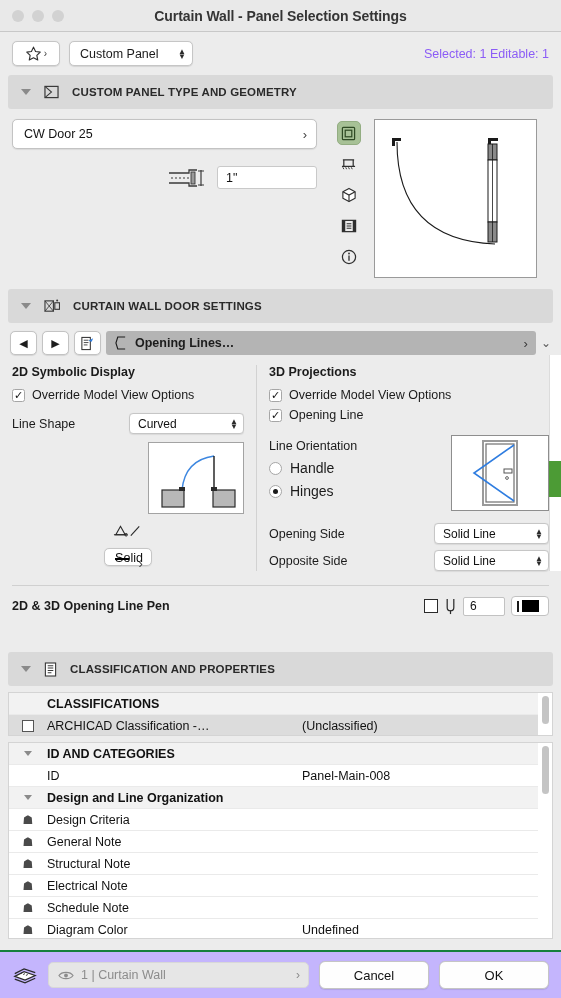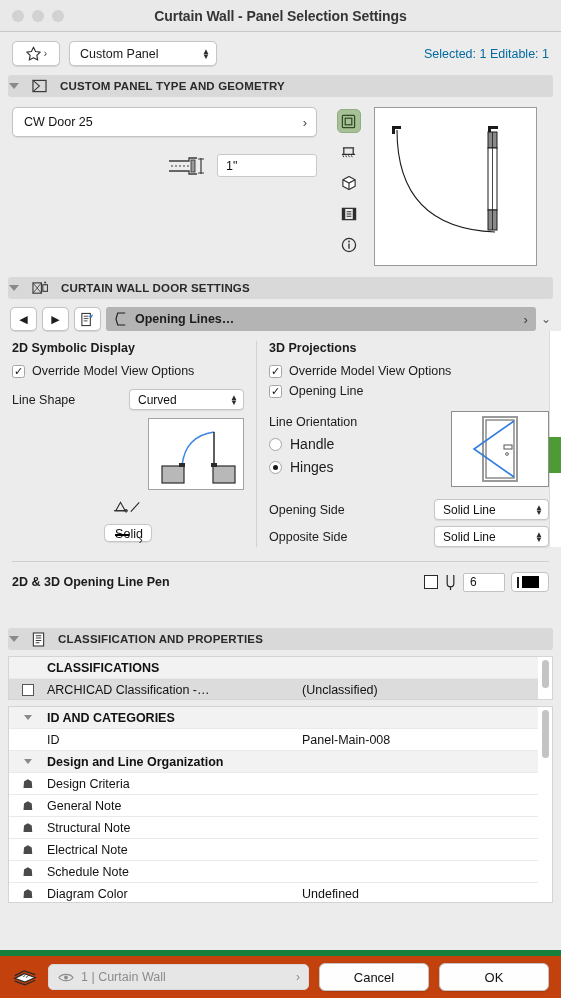--- a/index.html
+++ b/index.html
@@ -30,36 +30,36 @@
     height: 43px; flex: 0 0 43px; display: flex; align-items: center;
     padding: 0 12px; background: #ececec; gap: 9px;
   }
   .fav-btn {
     width: 48px; height: 25px; background: #fff; border: 1px solid #c6c6c6;
     border-radius: 5px; display: flex; align-items: center; justify-content: center; gap: 2px;
     box-shadow: 0 0.5px 1px rgba(0,0,0,.10);
   }
   .fav-chev { font-size: 10px; color: #3a3a3a; }
   .combo {
-    width: 148px; height: 25px; background: #fff; border: 1px solid #c6c6c6;
+    width: 124px; height: 25px; background: #fff; border: 1px solid #c6c6c6;
     border-radius: 5px; display: flex; align-items: center;
     padding: 0 6px 0 10px; font-size: 12.5px; color: #1a1a1a;
     box-shadow: 0 0.5px 1px rgba(0,0,0,.10); position: relative;
   }
   .combo .val { flex: 1; }
   .stepper { display: flex; flex-direction: column; line-height: 5px; font-size: 8px; color: #2a2a2a; }
-  .sel-info { margin-left: auto; font-size: 12.5px; color: #0369a1; }
+  .sel-info { margin-left: auto; font-size: 12.5px; color: #8b5cf6; }
 
   
   .body { flex: 1; overflow: hidden; position: relative; background: #ececec; }
 
   
   .sec-head {
-    height: 22px; margin: 0 8px; background: #d9d9d9;
-    border-radius: 3px; display: flex; align-items: center; gap: 13px; padding-left: 1px;
+    height: 34px; margin: 0 8px; background: #d9d9d9;
+    border-radius: 3px; display: flex; align-items: center; gap: 13px; padding-left: 13px;
   }
   .tri { width: 0; height: 0; border-left: 5px solid transparent; border-right: 5px solid transparent; border-top: 6px solid #8a8a8a; }
   .sec-title { font-size: 11.5px; font-weight: bold; color: #2a2a2a; letter-spacing: 0.15px; }
 
   
   .panel-area { display: flex; padding: 10px 24px 0 12px; gap: 8px; }
   .panel-left { flex: 1; padding-right: 10px; }
   .long-field {
     height: 30px; background: #fff; border: 1px solid #c3c3c3; border-radius: 5px;
     display: flex; align-items: center; padding: 0 9px 0 11px; font-size: 12.5px; color: #121212;
@@ -148,21 +148,21 @@
   .cell-tri { width: 38px; display: flex; justify-content: center; }
   .cell-ico { width: 38px; display: flex; justify-content: center; color: #4a4a4a; font-size: 12px; }
   .cell-name { flex: 1; }
   .cell-val { width: 250px; }
   .tri-sm { width: 0; height: 0; border-left: 4.5px solid transparent; border-right: 4.5px solid transparent; border-top: 5.5px solid #8a8a8a; }
   .sq-chk { width: 12px; height: 12px; border: 1.2px solid #555; background: #fff; }
   .scroll-col { position: absolute; right: 0; top: 0; bottom: 0; width: 14px; background: #fff; }
   .scroll-thumb { position: absolute; right: 3px; width: 7px; border-radius: 4px; background: #c4c4c4; }
 
   
-  .footer { flex: 0 0 48px; border-top: 6px solid #15803d; display: flex; align-items: center; padding: 0 12px; gap: 10px; background: #c2410c; }
+  .footer { flex: 0 0 48px; border-top: 2px solid #15803d; display: flex; align-items: center; padding: 0 12px; gap: 10px; background: #c4b5fd; }
   .layer-field {
     flex: 1; height: 26px; background: #e6e6e6; border: 1px solid #d8d8d8; border-radius: 5px;
     display: flex; align-items: center; gap: 7px; padding: 0 8px 0 9px; font-size: 12.5px; color: #8c8c8c;
   }
   .layer-field .chev { margin-left: auto; font-size: 12px; color: #8c8c8c; }
   .btn {
     width: 110px; height: 28px; background: #fefefe; border: 1px solid #c5c5c5; border-radius: 6px;
     font-size: 13px; color: #111; display: flex; align-items: center; justify-content: center;
     box-shadow: 0 0.5px 1px rgba(0,0,0,.10);
   }

